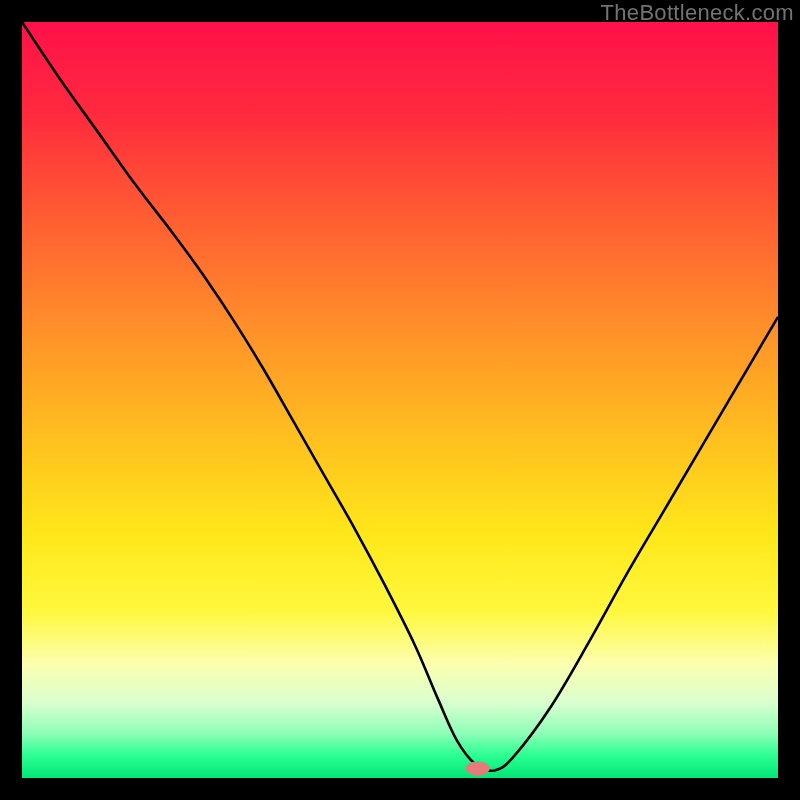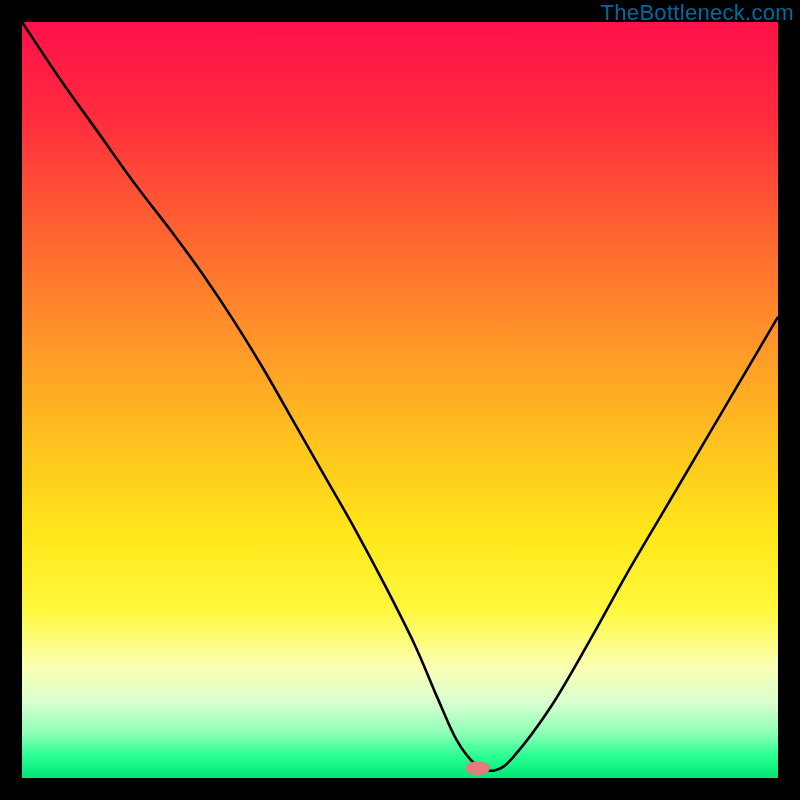--- a/index.html
+++ b/index.html
@@ -40,21 +40,21 @@
     height: 100%;
     overflow: visible;
   }
   .watermark {
     position: absolute;
     top: 0;
     right: 6px;
     font-size: 22px;
     font-weight: 400;
     letter-spacing: 0.3px;
-    color: #0369a1;
+    color: #737373;
     user-select: none;
   }
 </style>
 </head>
 <body>
 
 <div class="frame">
 
   <div class="plot">
     <div class="gradient" style="background: linear-gradient(rgb(255, 17, 74) 0%, rgb(255, 42, 62) 12%, rgb(255, 90, 51) 25%, rgb(255, 142, 42) 40%, rgb(255, 192, 31) 55%, rgb(255, 232, 26) 68%, rgb(255, 248, 63) 78%, rgb(251, 255, 176) 85%, rgb(217, 255, 207) 90%, rgb(143, 255, 184) 94%, rgb(43, 255, 146) 97%, rgb(0, 230, 118) 100%);"></div>

